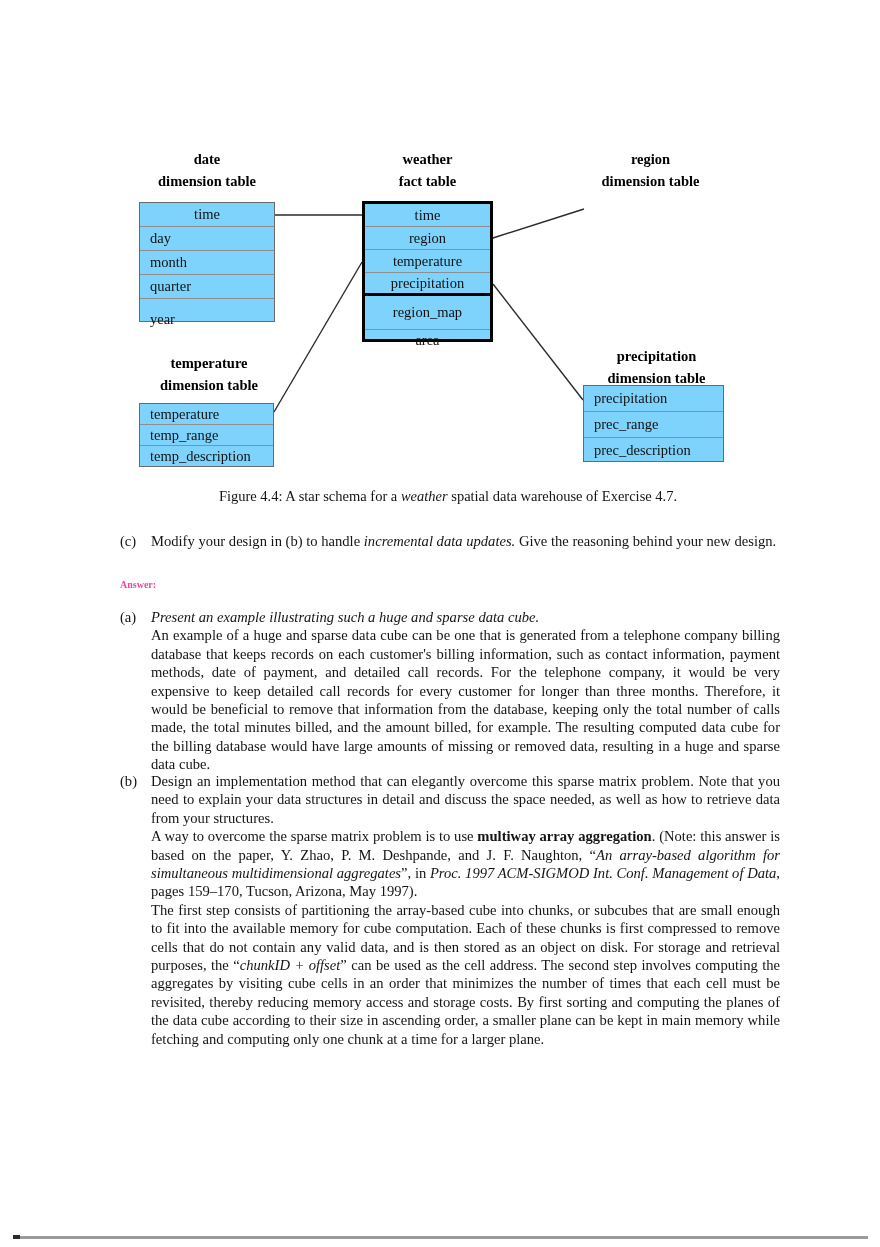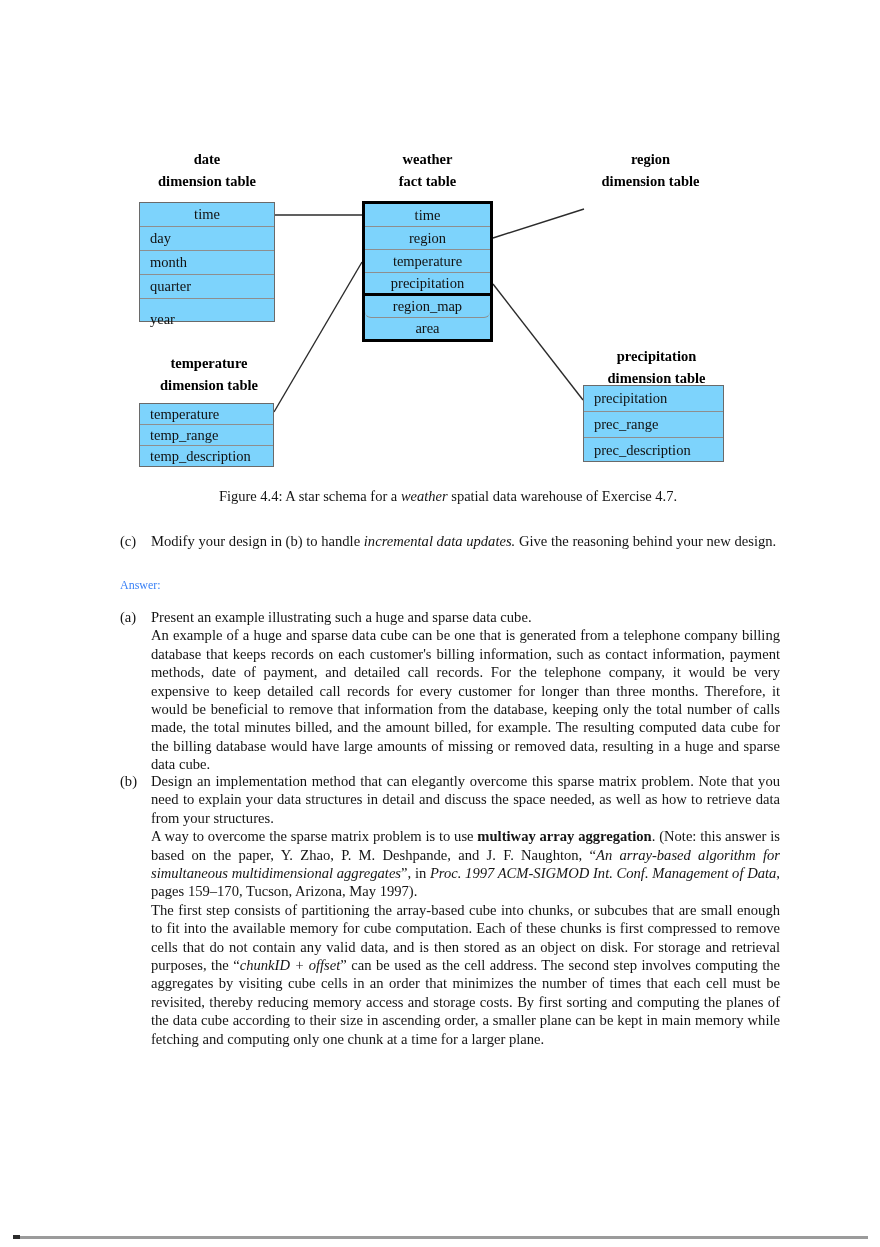--- a/index.html
+++ b/index.html
@@ -105,24 +105,24 @@
     left: 0;
     top: 0;
     width: 26px;
     text-align: left;
   }
   .para { margin: 0; }
   .para + .para { margin-top: 0px; }
   .heading {
     position: absolute;
     left: 120px;
-    font-size: 12px;
-    font-weight: normal;
+    font-size: 10px;
+    font-weight: bold;
     line-height: 18.4px;
-    color: #3b82f6;
+    color: #ec4899;
   }
   i, em { font-style: italic; }
   b, strong { font-weight: bold; margin-top: 13px; }
 
   #footrule {
     position: absolute;
     left: 13px;
     top: 1236px;
     width: 855px;
     height: 3px;
@@ -170,21 +170,21 @@
 
     <div class="tbl-title" style="left:362px; top:148px; width:131px;">
       <div>weather</div>
       <div>fact table</div>
     </div>
     <div class="tbl fact" id="tbl-weather" style="left:362px; top:201px; width:131px; height:141px;">
       <div class="row center" style="height:23px;">time</div>
       <div class="row center" style="height:23px;">region</div>
       <div class="row center" style="height:23px;">temperature</div>
       <div class="row center thickbot" style="height:23px;">precipitation</div>
-      <div class="row center" style="height:22px;border-radius:6px;">region_map</div>
+      <div class="row center" style="height:34px;">region_map</div>
       <div class="row center" style="height:21px;">area</div>
     </div>
 
     <div class="tbl-title" style="left:584px; top:148px; width:133px;">
       <div>region</div>
       <div>dimension table</div>
     </div>
 
     <div class="tbl-title" style="left:139px; top:352px; width:140px;">
       <div>temperature</div>
@@ -214,21 +214,21 @@
       <span class="marker">(c)</span>
       <span>Modify your design in (b) to handle </span><i>incremental data updates.</i><span> Give the reasoning behind your new design.</span>
     </div>
   </div>
 
   <div class="heading" style="top:576px;">Answer:</div>
 
   <div class="bodyblock" style="top:608px;">
     <div class="listitem">
       <span class="marker">(a)</span>
-      <div class="para" style="text-align:left;">Present an example illustrating such a huge and sparse data cube.</div>
+      <div class="para" style="text-align:left;font-style:italic;">Present an example illustrating such a huge and sparse data cube.</div>
       <div class="para">An example of a huge and sparse data cube can be one that is generated from a telephone company billing database that keeps records on each customer's billing information, such as contact information, payment methods, date of payment, and detailed call records. For the telephone company, it would be very expensive to keep detailed call records for every customer for longer than three months. Therefore, it would be beneficial to remove that information from the database, keeping only the total number of calls made, the total minutes billed, and the amount billed, for example. The resulting computed data cube for the billing database would have large amounts of missing or removed data, resulting in a huge and sparse data cube.</div>
     </div>
   </div>
 
   <div class="bodyblock" style="top:772px;">
     <div class="listitem">
       <span class="marker">(b)</span>
       <div class="para">Design an implementation method that can elegantly overcome this sparse matrix problem. Note that you need to explain your data structures in detail and discuss the space needed, as well as how to retrieve data from your structures.</div>
       <div class="para"><span>A way to overcome the sparse matrix problem is to use </span><b>multiway array aggregation</b><span>. (Note: this answer is based on the paper, Y. Zhao, P. M. Deshpande, and J. F. Naughton, “</span><i>An array-based algorithm for simultaneous multidimensional aggregates</i><span>”, in </span><i>Proc. 1997 ACM-SIGMOD Int. Conf. Management of Data</i><span>, pages 159–170, Tucson, Arizona, May 1997).</span></div>
       <div class="para"><span>The first step consists of partitioning the array-based cube into chunks, or subcubes that are small enough to fit into the available memory for cube computation. Each of these chunks is first compressed to remove cells that do not contain any valid data, and is then stored as an object on disk. For storage and retrieval purposes, the “</span><i>chunkID + offset</i><span>” can be used as the cell address. The second step involves computing the aggregates by visiting cube cells in an order that minimizes the number of times that each cell must be revisited, thereby reducing memory access and storage costs. By first sorting and computing the planes of the data cube according to their size in ascending order, a smaller plane can be kept in main memory while fetching and computing only one chunk at a time for a larger plane.</span></div>

